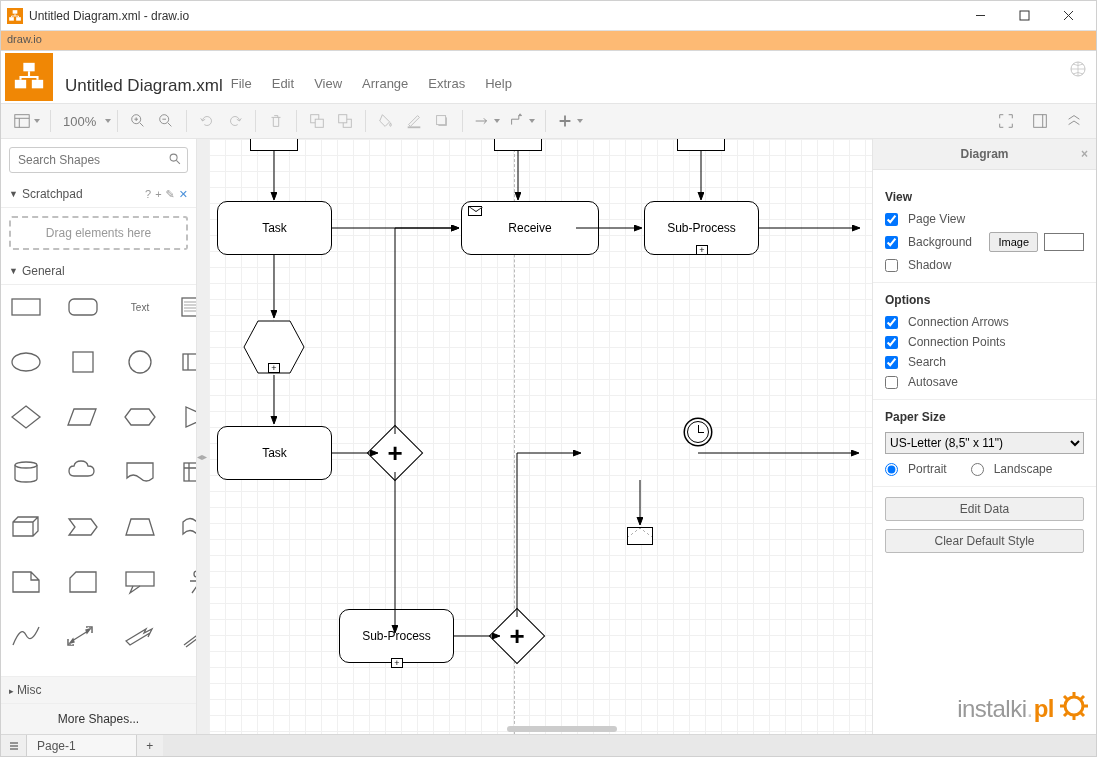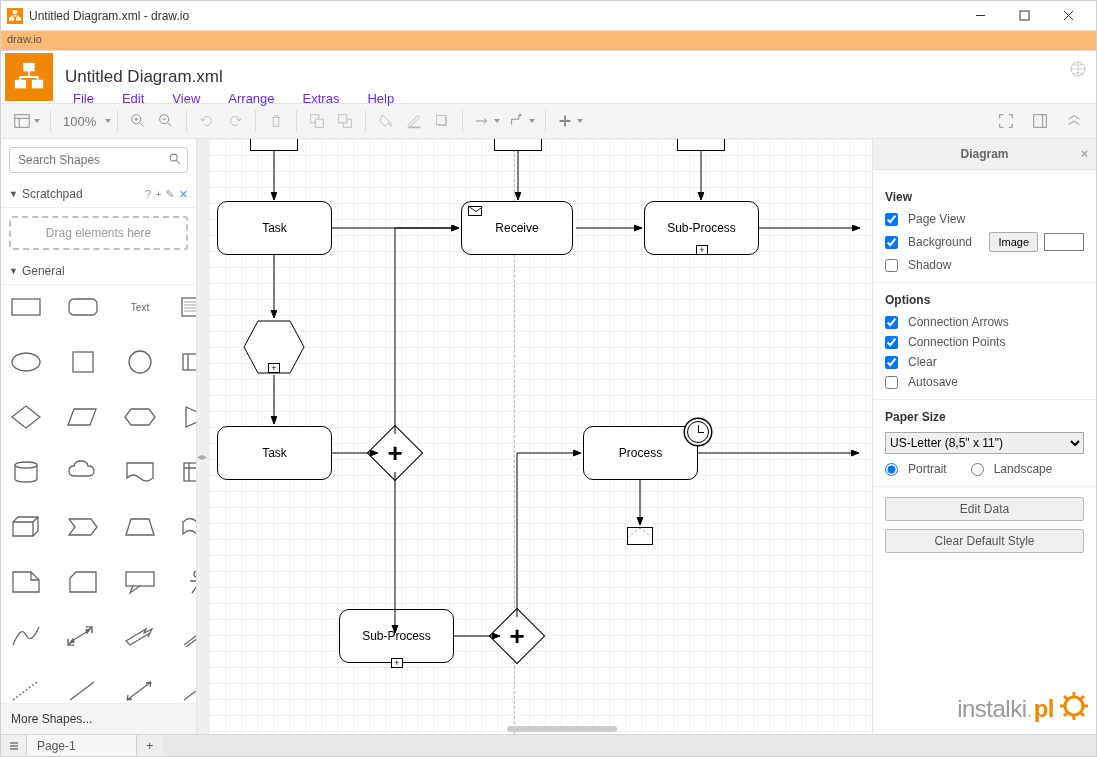--- a/index.html
+++ b/index.html
@@ -13,23 +13,23 @@
 .winbtn { width: 44px; height: 28px; display: flex; align-items: center; justify-content: center; color: #333; font-size: 12px; }
 .winbtn svg { width: 11px; height: 11px; }
 
 
 .secbar { height: 20px; background: #fdba74; border-bottom: 1px solid #d8d8d8; font-size: 11px; color: #555; padding: 2px 6px; }
 
 
 .menubar { height: 52px; display: flex; align-items: center; padding-left: 4px; background: #fff; }
 .applogo { width: 48px; height: 48px; background: #f08705; margin-right: 12px; display: flex; align-items: center; justify-content: center; }
 .applogo svg { width: 34px; height: 34px; }
-.menucol { display: flex; flex-direction: column; margin-top: 18px; }
+.menucol { display: flex; flex-direction: row; margin-top: 18px; }
 .doctitle { font-size: 17px; color: #333; padding: 2px 0; }
-.menurow { display: flex; gap: 12px; font-size: 13px; color: #6d28d9; }
+.menurow { display: flex; gap: 4px; font-size: 13px; color: #737373; }
 .menurow span { padding: 2px 8px; cursor: default; }
 .globeicon { position: absolute; right: 10px; top: 60px; opacity: .5; }
 
 
 .toolbar { height: 36px; background: #f5f5f5; border-top: 1px solid #e5e5e5; border-bottom: 1px solid #e5e5e5; display: flex; align-items: center; padding: 0 8px; gap: 0; }
 .tbtn { height: 28px; min-width: 28px; display: flex; align-items: center; justify-content: center; color: #888; padding: 0 4px; position: relative; }
 .tbtn svg { width: 18px; height: 18px; }
 .tsep { width: 1px; height: 22px; background: #ddd; margin: 0 6px; }
 .zoomtxt { font-size: 13px; color: #777; padding: 0 6px; }
 .caret { width: 0; height: 0; border-left: 3px solid transparent; border-right: 3px solid transparent; border-top: 4px solid #999; margin-left: 3px; }
@@ -46,21 +46,21 @@
 .lp-section { font-size: 12px; color: #555; padding: 6px 8px; display: flex; align-items: center; gap: 4px; border-bottom: 1px solid #eee; }
 .lp-section .sp { flex: 1; }
 .lp-icons { display: flex; gap: 4px; color: #999; font-size: 11px; }
 .lp-icons span { cursor: default; }
 .dragzone { margin: 8px; border: 2px dashed #c0c0c0; border-radius: 3px; height: 34px; display: flex; align-items: center; justify-content: center; font-size: 12px; color: #999; }
 .shapesgrid { padding: 6px 8px; display: grid; grid-template-columns: repeat(4, 1fr); gap: 23px; flex: 1; overflow: hidden; }
 .shapecell { height: 32px; display: flex; align-items: center; justify-content: center; }
 .shapecell svg { width: 34px; height: 28px; stroke: #666; stroke-width: 1.3; fill: none; }
 .shapecell.txt { font-size: 10px; color: #666; }
 .lp-misc { font-size: 12px; color: #555; padding: 6px 8px; background: #f5f5f5; border-top: 1px solid #eee; }
-.lp-more { font-size: 12px; color: #333; padding: 8px 10px; background: #f5f5f5; border-top: 1px solid #eee; }
+.lp-more { font-size: 12px; color: #333; padding: 8px 10px; background: #f5f5f5; border-top: 1px solid #eee; text-align: center; }
 
 
 .canvaswrap { flex: 1; position: relative; background: #efefef; overflow: hidden; }
 .splitter { position: absolute; left: 0; top: 50%; width: 10px; height: 40px; display:flex; align-items:center; justify-content:center; color:#aaa; font-size:10px; }
 .canvas { position: absolute; left: 12px; top: 0; right: 0; bottom: 0; background: #fff;
   background-image: linear-gradient(#f0f0f0 1px, transparent 1px), linear-gradient(90deg, #f0f0f0 1px, transparent 1px);
   background-size: 16px 16px; }
 .pagesep { position: absolute; top: 0; bottom: 0; border-left: 1px dashed #bbb; }
 .node { position: absolute; border: 1px solid #000; background: #fff; display: flex; align-items: center; justify-content: center; font-size: 12px; }
 .rounded { border-radius: 10px; }
@@ -464,36 +464,37 @@
           <svg>
             <path d="M4 22 L28 4 M4 22 l5 -1 M4 22 l1 -5 M28 4 l-5 1 M28 4 l-1 5"></path>
           </svg>
         </div>
       <div class="shapecell">
           <svg>
             <path d="M4 22 L28 4 M28 4 l-5 1 M28 4 l-1 5"></path>
           </svg>
         </div>
     </div>
+    <div class="lp-misc"><span style="font-size:9px">▸</span> <span>Misc</span></div>
     <div class="lp-more">More Shapes...</div>
   </div>
 
   <div class="canvaswrap">
     <div class="splitter">◂▸</div>
     <div class="canvas">
       <div class="pagesep" style="left:305px"></div>
 
       <div class="node" style="left:41px; top:0; width:48px; height:12px; border-top:none"></div>
       <div class="node" style="left:285px; top:0; width:48px; height:12px; border-top:none"></div>
       <div class="node" style="left:468px; top:0; width:48px; height:12px; border-top:none"></div>
 
       <div class="node rounded" style="left:8px; top:62px; width:115px; height:54px">
           <span>Task</span>
         </div>
-      <div class="node rounded" style="left:252px; top:62px; width:112px; height:54px">
+      <div class="node rounded" style="left:252px; top:62px; width:138px; height:54px">
           <span>Receive</span>
         <div style="position:absolute; left:6px; top:4px; width:14px; height:10px; border:1px solid #000">
             <div style="position:absolute;left:0;top:0;width:0;height:0;border-left:7px solid transparent;border-right:7px solid transparent;border-top:5px solid #000"></div>
             <div style="position:absolute;left:1px;top:0;width:0;height:0;border-left:6px solid transparent;border-right:6px solid transparent;border-top:4px solid #fff"></div>
           </div>
       </div>
       <div class="node rounded" style="left:435px; top:62px; width:115px; height:54px">
           <span>Sub-Process</span>
         <div class="marker" style="left:51px; bottom:-1px">+</div>
       </div>
@@ -507,23 +508,20 @@
 
       <div class="node rounded" style="left:8px; top:287px; width:115px; height:54px">
           <span>Task</span>
         </div>
 
       <div class="gateway" style="left:166px; top:294px">
           <div class="diamond"></div>
           <div class="plus">+</div>
         </div>
 
-      <div class="node rounded" style="left:374px; top:287px; width:115px; height:54px">
-          <span>Process</span>
-        </div>
       <div class="clock" style="left:478px; top:282px"></div>
 
       <div class="envelope" style="left:418px; top:388px"></div>
 
       <div class="node rounded" style="left:130px; top:470px; width:115px; height:54px">
           <span>Sub-Process</span>
         <div class="marker" style="left:51px; bottom:-6px">+</div>
       </div>
 
       <div class="gateway" style="left:288px; top:477px">
@@ -599,21 +597,21 @@
       <div class="row">
           <input type="checkbox" checked="" style="">
           <span>Connection Arrows</span>
         </div>
       <div class="row">
           <input type="checkbox" checked="" style="">
           <span>Connection Points</span>
         </div>
       <div class="row">
           <input type="checkbox" checked="" style="">
-          <span>Clear</span>
+          <span>Search</span>
         </div>
       <div class="row">
           <input type="checkbox" style="">
           <span>Autosave</span>
         </div>
       <hr class="rp">
       <div class="label">Paper Size</div>
       <select class="ps"><option>US-Letter (8,5" x 11")</option></select>
       <div class="row" style="margin-top:8px">
         <input type="radio" checked="" style="">

